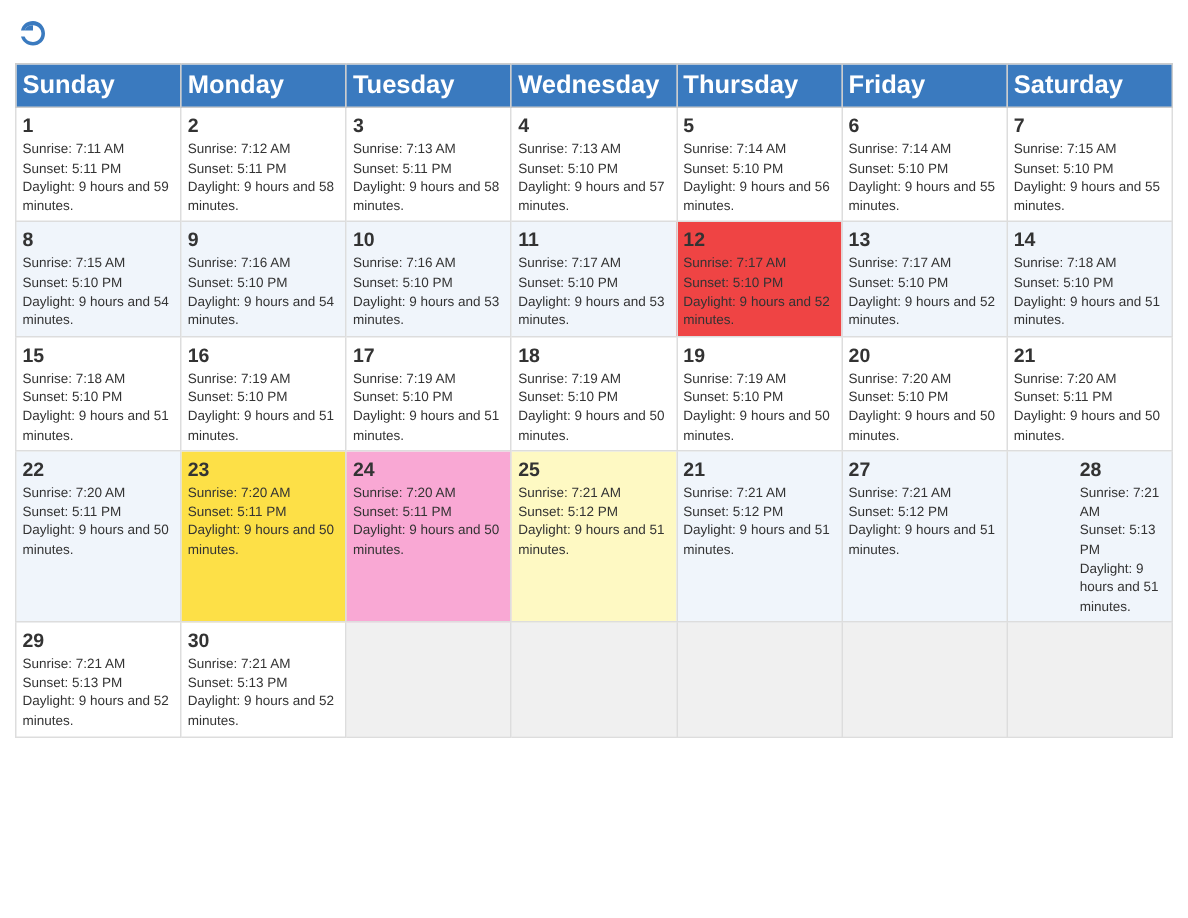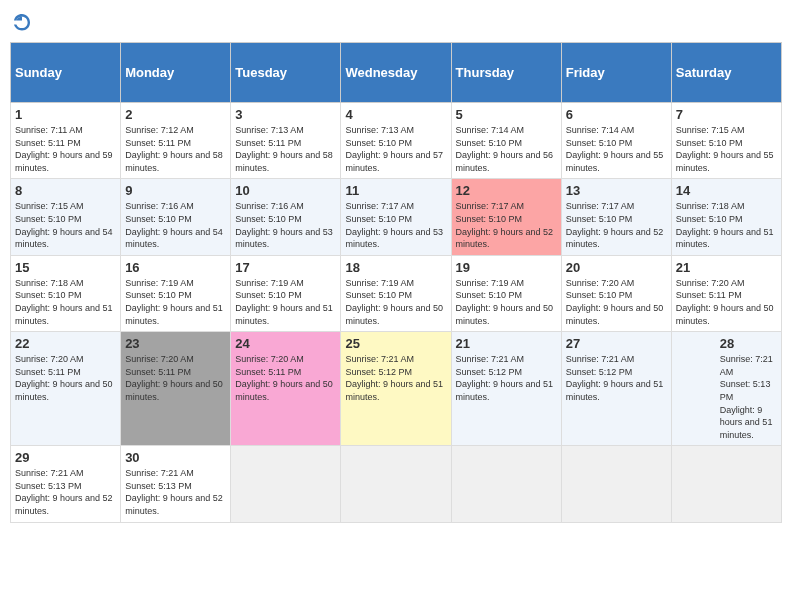--- a/index.html
+++ b/index.html
@@ -48,23 +48,23 @@
       color: #555;
     }
     .calendar {
       width: 100%;
       border-collapse: collapse;
       border: 1px solid #ccc;
     }
     .calendar th {
       background-color: #3a7abf;
       color: #fff;
-      font-size: 13px;
+      font-size: 17px;
       font-weight: bold;
-      padding: 22px 4px;
+      padding: 4px 4px;
       text-align: left;
       border: 1px solid #ccc;
     }
     .calendar td {
       vertical-align: top;
       border: 1px solid #ddd;
       padding: 4px;
       width: 110px;
       min-height: 90px;
       font-size: 9.5px;
@@ -129,36 +129,36 @@
         <td><span class="day-number">4</span><span class="day-info">Sunrise: 7:13 AM<br>Sunset: 5:10 PM<br>Daylight: 9 hours and 57 minutes.</span></td>
         <td><span class="day-number">5</span><span class="day-info">Sunrise: 7:14 AM<br>Sunset: 5:10 PM<br>Daylight: 9 hours and 56 minutes.</span></td>
         <td><span class="day-number">6</span><span class="day-info">Sunrise: 7:14 AM<br>Sunset: 5:10 PM<br>Daylight: 9 hours and 55 minutes.</span></td>
         <td><span class="day-number">7</span><span class="day-info">Sunrise: 7:15 AM<br>Sunset: 5:10 PM<br>Daylight: 9 hours and 55 minutes.</span></td>
       </tr>
       <tr>
         <td style="background: rgb(240, 245, 251);"><span class="day-number">8</span><span class="day-info">Sunrise: 7:15 AM<br>Sunset: 5:10 PM<br>Daylight: 9 hours and 54 minutes.</span></td>
         <td style="background: rgb(240, 245, 251);"><span class="day-number">9</span><span class="day-info">Sunrise: 7:16 AM<br>Sunset: 5:10 PM<br>Daylight: 9 hours and 54 minutes.</span></td>
         <td style="background: rgb(240, 245, 251);"><span class="day-number">10</span><span class="day-info">Sunrise: 7:16 AM<br>Sunset: 5:10 PM<br>Daylight: 9 hours and 53 minutes.</span></td>
         <td style="background: rgb(240, 245, 251); margin-left: 38px;"><span class="day-number">11</span><span class="day-info">Sunrise: 7:17 AM<br>Sunset: 5:10 PM<br>Daylight: 9 hours and 53 minutes.</span></td>
-        <td style="background: #fca5a5;"><span class="day-number">12</span><span class="day-info">Sunrise: 7:17 AM<br>Sunset: 5:10 PM<br>Daylight: 9 hours and 52 minutes.</span></td>
+        <td style="background: #ef4444;"><span class="day-number">12</span><span class="day-info">Sunrise: 7:17 AM<br>Sunset: 5:10 PM<br>Daylight: 9 hours and 52 minutes.</span></td>
         <td style="background: rgb(240, 245, 251);"><span class="day-number">13</span><span class="day-info">Sunrise: 7:17 AM<br>Sunset: 5:10 PM<br>Daylight: 9 hours and 52 minutes.</span></td>
         <td style="background: rgb(240, 245, 251);"><span class="day-number">14</span><span class="day-info">Sunrise: 7:18 AM<br>Sunset: 5:10 PM<br>Daylight: 9 hours and 51 minutes.</span></td>
       </tr>
       <tr>
         <td><span class="day-number">15</span><span class="day-info">Sunrise: 7:18 AM<br>Sunset: 5:10 PM<br>Daylight: 9 hours and 51 minutes.</span></td>
         <td><span class="day-number">16</span><span class="day-info">Sunrise: 7:19 AM<br>Sunset: 5:10 PM<br>Daylight: 9 hours and 51 minutes.</span></td>
         <td><span class="day-number">17</span><span class="day-info">Sunrise: 7:19 AM<br>Sunset: 5:10 PM<br>Daylight: 9 hours and 51 minutes.</span></td>
         <td><span class="day-number">18</span><span class="day-info">Sunrise: 7:19 AM<br>Sunset: 5:10 PM<br>Daylight: 9 hours and 50 minutes.</span></td>
         <td><span class="day-number">19</span><span class="day-info">Sunrise: 7:19 AM<br>Sunset: 5:10 PM<br>Daylight: 9 hours and 50 minutes.</span></td>
         <td><span class="day-number">20</span><span class="day-info">Sunrise: 7:20 AM<br>Sunset: 5:10 PM<br>Daylight: 9 hours and 50 minutes.</span></td>
         <td><span class="day-number">21</span><span class="day-info">Sunrise: 7:20 AM<br>Sunset: 5:11 PM<br>Daylight: 9 hours and 50 minutes.</span></td>
       </tr>
       <tr>
         <td style="background: rgb(240, 245, 251);"><span class="day-number">22</span><span class="day-info">Sunrise: 7:20 AM<br>Sunset: 5:11 PM<br>Daylight: 9 hours and 50 minutes.</span></td>
-        <td style="background: #a3a3a3;"><span class="day-number">23</span><span class="day-info">Sunrise: 7:20 AM<br>Sunset: 5:11 PM<br>Daylight: 9 hours and 50 minutes.</span></td>
+        <td style="background: #fde047;"><span class="day-number">23</span><span class="day-info">Sunrise: 7:20 AM<br>Sunset: 5:11 PM<br>Daylight: 9 hours and 50 minutes.</span></td>
         <td style="background: #f9a8d4;"><span class="day-number">24</span><span class="day-info">Sunrise: 7:20 AM<br>Sunset: 5:11 PM<br>Daylight: 9 hours and 50 minutes.</span></td>
         <td style="background: #fef9c3;"><span class="day-number">25</span><span class="day-info">Sunrise: 7:21 AM<br>Sunset: 5:12 PM<br>Daylight: 9 hours and 51 minutes.</span></td>
         <td style="background: rgb(240, 245, 251);"><span class="day-number">21</span><span class="day-info">Sunrise: 7:21 AM<br>Sunset: 5:12 PM<br>Daylight: 9 hours and 51 minutes.</span></td>
         <td style="background: rgb(240, 245, 251);"><span class="day-number">27</span><span class="day-info">Sunrise: 7:21 AM<br>Sunset: 5:12 PM<br>Daylight: 9 hours and 51 minutes.</span></td>
         <td style="background: rgb(240, 245, 251); padding-left: 48px;"><span class="day-number">28</span><span class="day-info">Sunrise: 7:21 AM<br>Sunset: 5:13 PM<br>Daylight: 9 hours and 51 minutes.</span></td>
       </tr>
       <tr>
         <td><span class="day-number">29</span><span class="day-info">Sunrise: 7:21 AM<br>Sunset: 5:13 PM<br>Daylight: 9 hours and 52 minutes.</span></td>
         <td><span class="day-number">30</span><span class="day-info">Sunrise: 7:21 AM<br>Sunset: 5:13 PM<br>Daylight: 9 hours and 52 minutes.</span></td>
         <td class="empty-cell"></td>

